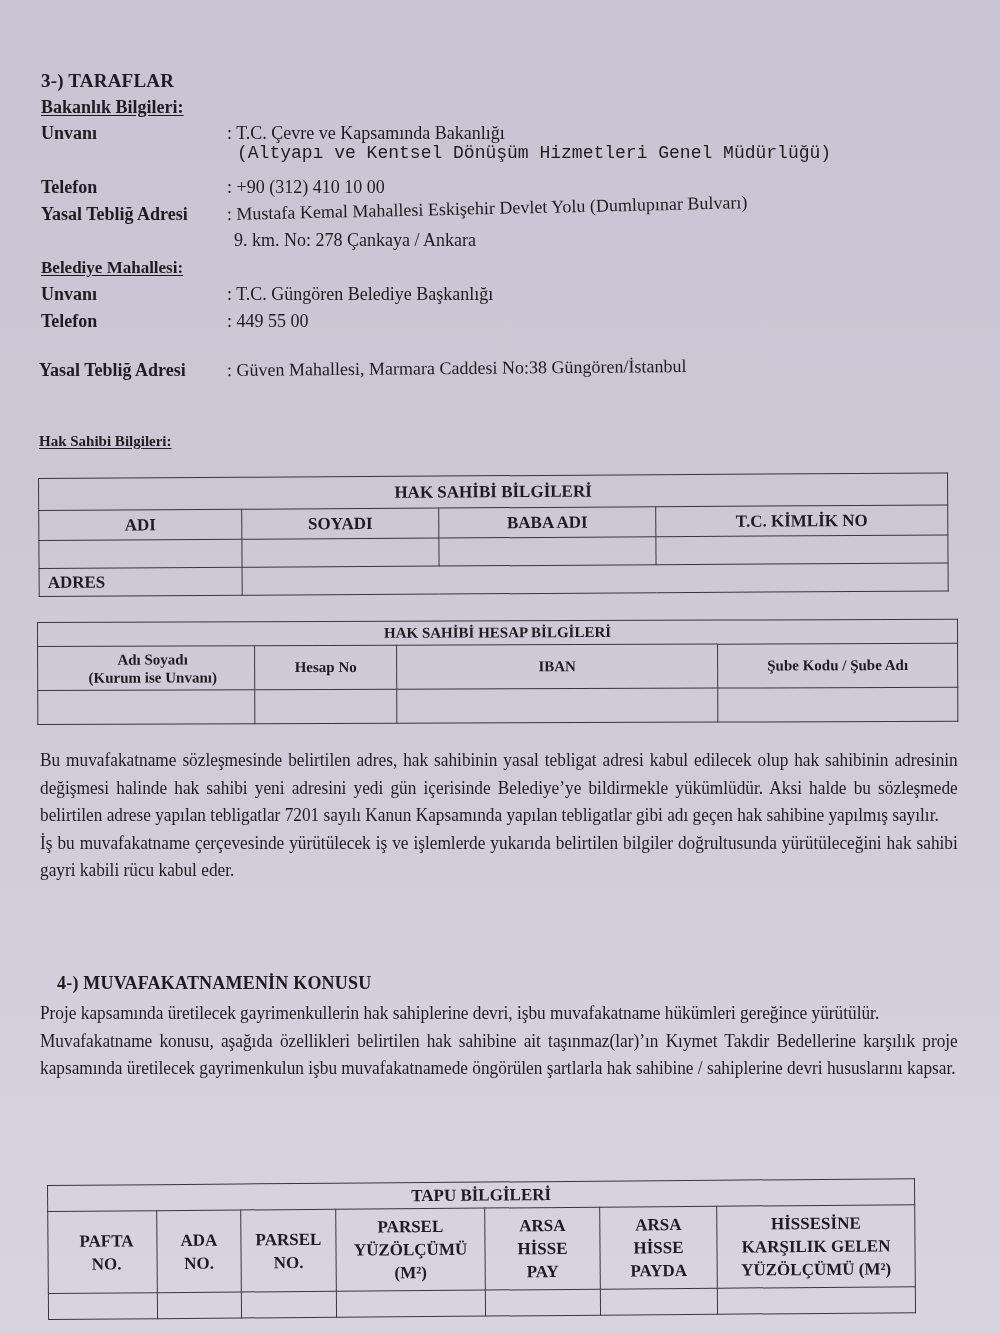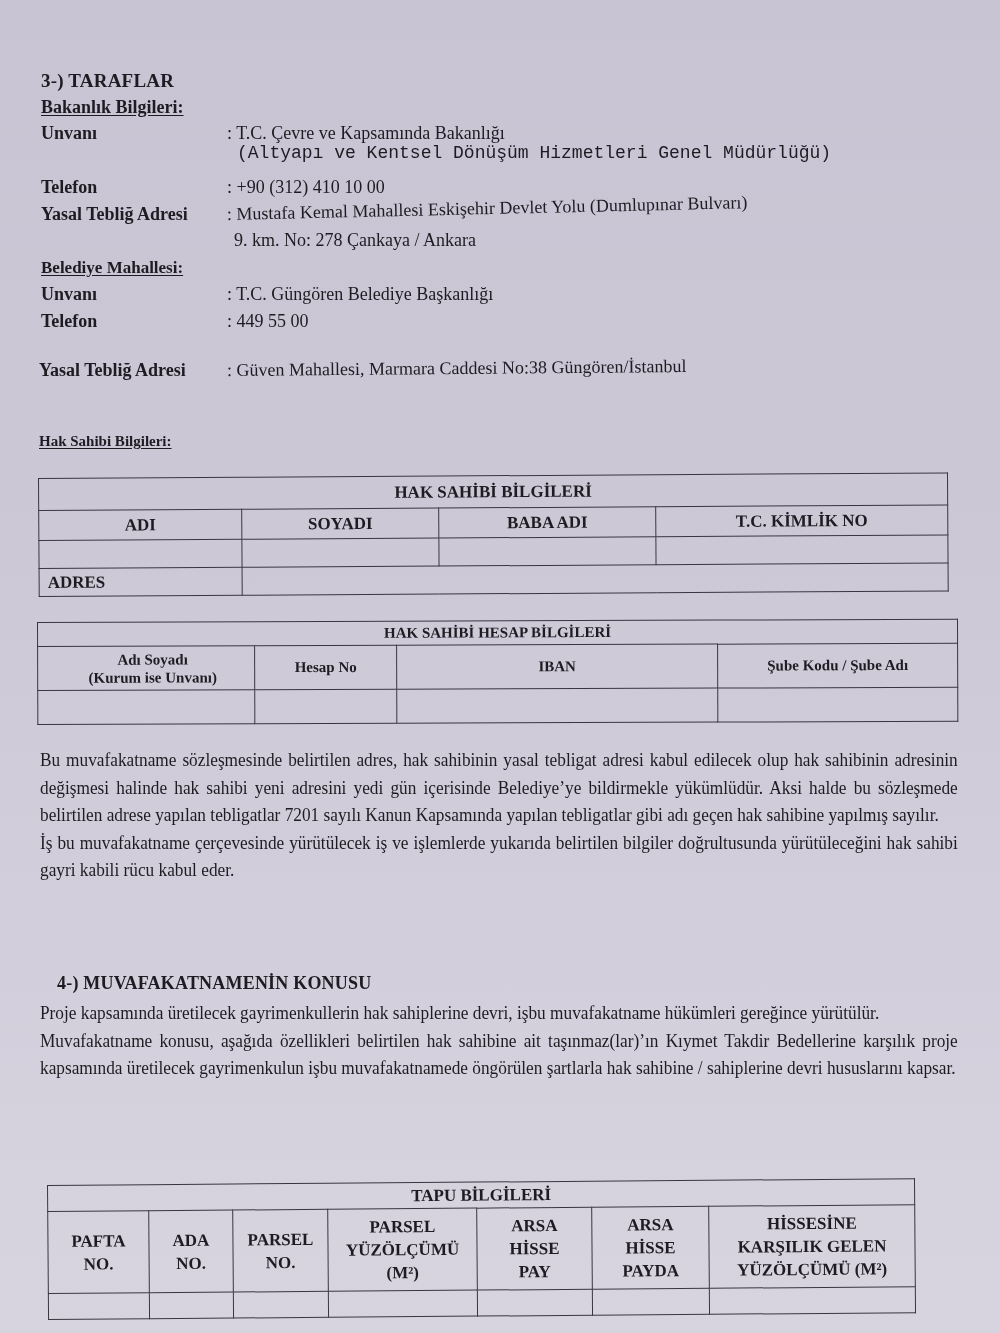--- a/index.html
+++ b/index.html
@@ -176,21 +176,21 @@
     <p>Proje kapsamında üretilecek gayrimenkullerin hak sahiplerine devri, işbu muvafakatname hükümleri gereğince yürütülür.</p>
     <p>Muvafakatname konusu, aşağıda özellikleri belirtilen hak sahibine ait taşınmaz(lar)’ın Kıymet Takdir Bedellerine karşılık proje kapsamında üretilecek gayrimenkulun işbu muvafakatnamede öngörülen şartlarla hak sahibine / sahiplerine devri hususlarını kapsar.</p>
   </div>
 
   <table class="form" style="left:47px; top:1185px; width:868px; transform:rotate(-0.45deg); transform-origin:left top;">
     <tbody>
         <tr style="height:26px;">
       <td colspan="7" style="font-size:17px;">TAPU BİLGİLERİ</td>
     </tr>
     <tr style="height:82px; font-size:17px; line-height:23px;">
-      <td style="width:100px;">
+      <td style="width:100px;padding-left:8px;">
         <div>PAFTA</div>
         <div>NO.</div>
       </td>
       <td style="width:83px;">
         <div>ADA</div>
         <div>NO.</div>
       </td>
       <td style="width:94px;">
         <div>PARSEL</div>
         <div>NO.</div>

